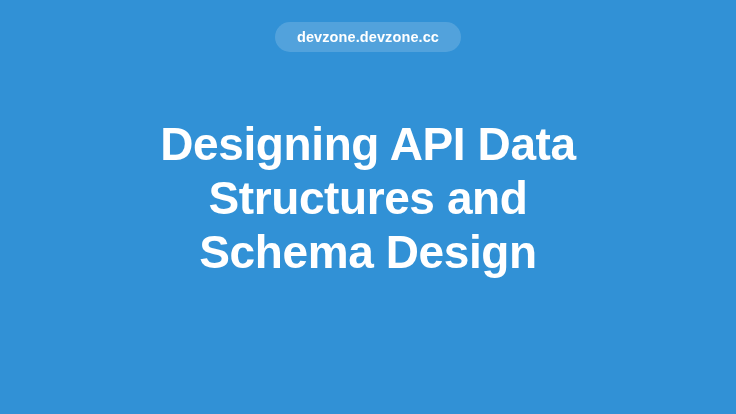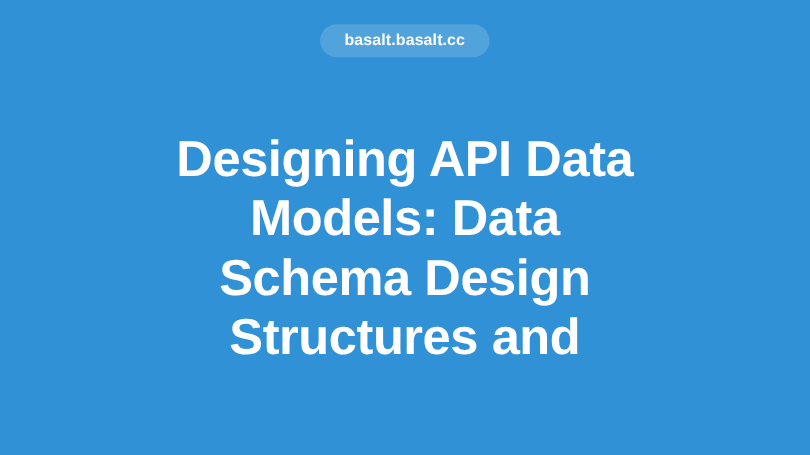--- a/index.html
+++ b/index.html
@@ -59,23 +59,22 @@
     white-space: nowrap;
     font-family: "Liberation Sans", "DejaVu Sans", sans-serif;
   }
 </style>
 </head>
 <body>
 
 <div class="hero-card">
 
   <div class="domain-badge">
-    <span class="domain-badge-label">basalt.basalt.cc</span>
+    <span class="domain-badge-label">devzone.devzone.cc</span>
   </div>
 
   <div class="title-block">
     <span class="title-line">Designing API Data</span>
-    <span class="title-line">Models: Data</span>
+    <span class="title-line">Structures and</span>
     <span class="title-line">Schema Design</span>
-    <span class="title-line">Structures and</span>
   </div>
 
 </div>
 
 </body></html>

